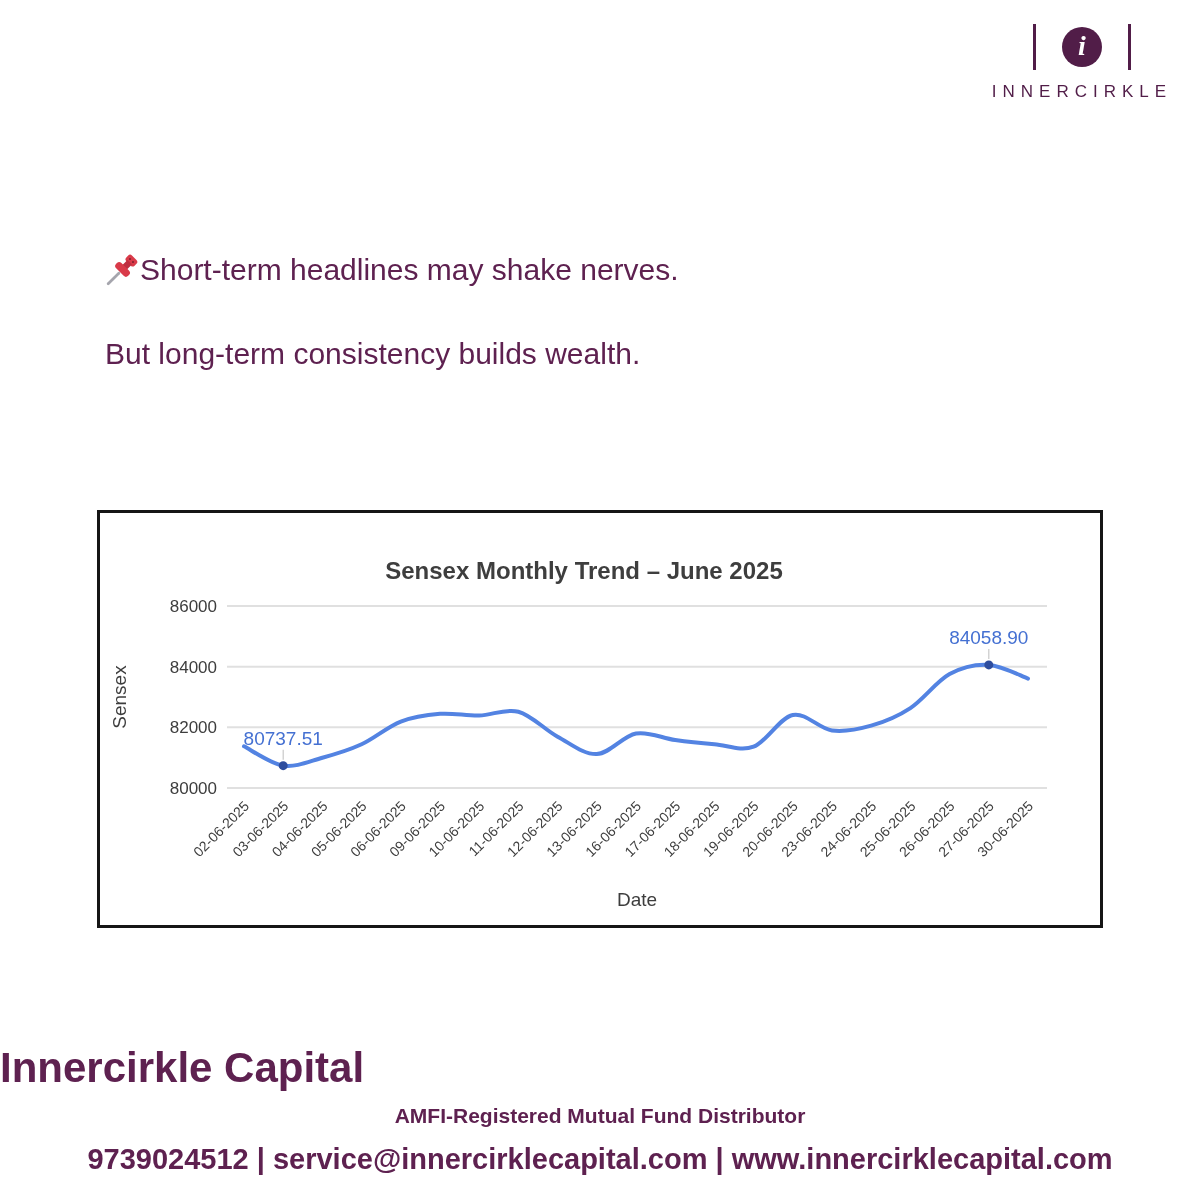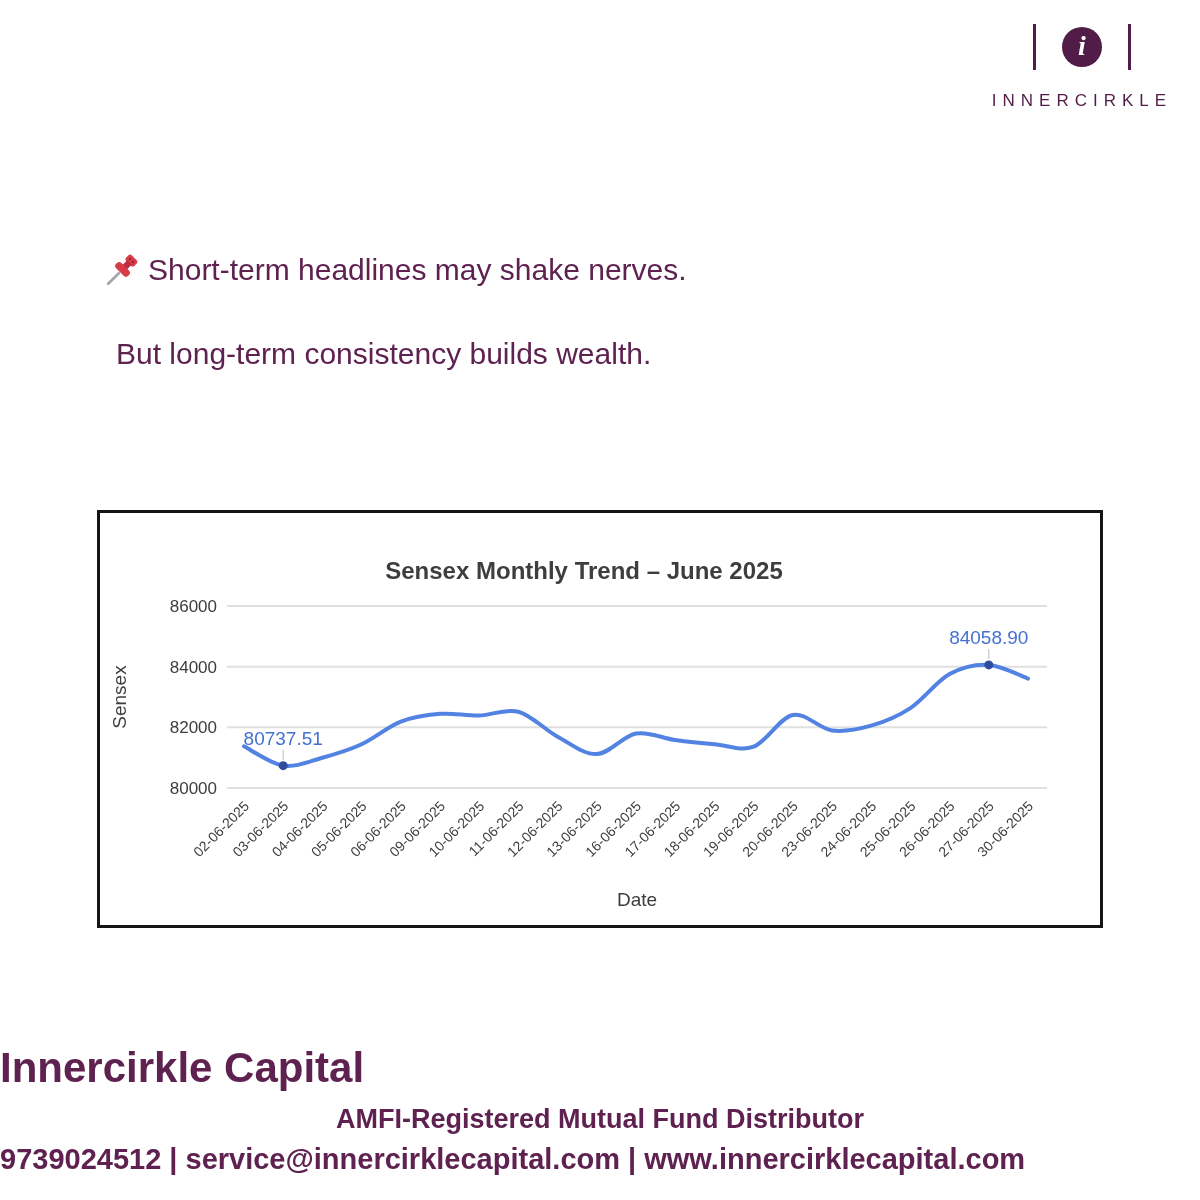--- a/index.html
+++ b/index.html
@@ -11,42 +11,42 @@
   
   .logo{position:absolute;top:22px;left:986px;width:192px;text-align:center;}
   .logo-row{display:flex;align-items:center;justify-content:center;gap:26px;height:50px;}
   .logo-bar{width:3px;height:46px;background:var(--logo-plum,#511d48);}
   .logo-circle{
     width:40px;height:40px;border-radius:50%;background:var(--logo-plum,#511d48);
     color:#fff;display:flex;align-items:center;justify-content:center;
     font-family:"Liberation Serif",serif;font-style:italic;font-weight:bold;font-size:28px;line-height:1;
     padding-bottom:3px;box-sizing:border-box;
   }
-  .logo-name{margin-top:19px;font-size:17px;letter-spacing:6px;color:var(--logo-plum,#511d48);font-weight:400;}
+  .logo-name{margin-top:10px;font-size:17px;letter-spacing:6px;color:var(--logo-plum,#511d48);font-weight:400;}
 
   
   .msg-line{position:absolute;left:105px;color:var(--text-plum,#5e2150);font-size:30px;line-height:1.2;white-space:nowrap;}
-  .msg-1{top:252px;display:flex;align-items:center;gap:9px;}
-  .msg-2{top:336px;margin-left:11px;}
+  .msg-1{top:252px;display:flex;align-items:center;gap:1px;}
+  .msg-2{top:336px;}
   .msg-3{top:418px;}
   .pin{flex:0 0 auto;display:inline-block;}
 
   
   .chart-box{
     position:absolute;left:97px;top:510px;width:1006px;height:418px;
     border:3px solid var(--chart-border,#151515);background:#fff;box-sizing:border-box;
   }
   .chart-box svg{display:block;width:1000px;height:412px;}
 
   
   .footer-company{position:absolute;top:1044px;left:0;width:100%;text-align:left;
     font-size:42px;font-weight:bold;color:var(--text-plum,#5e2150);}
   .footer-tagline{position:absolute;top:1104px;left:0;width:100%;text-align:center;
-    font-size:27px;font-weight:bold;color:var(--text-plum,#5e2150);}
-  .footer-contact{position:absolute;top:1143px;left:0;width:100%;text-align:left;
+    font-size:21px;font-weight:bold;color:var(--text-plum,#5e2150);}
+  .footer-contact{position:absolute;top:1143px;left:0;width:100%;text-align:center;
     font-size:29px;font-weight:bold;color:var(--text-plum,#5e2150);}
 </style>
 </head>
 <body>
 
 <div class="canvas">
 
   <div class="logo">
     <div class="logo-row">
       <span class="logo-bar"></span>

